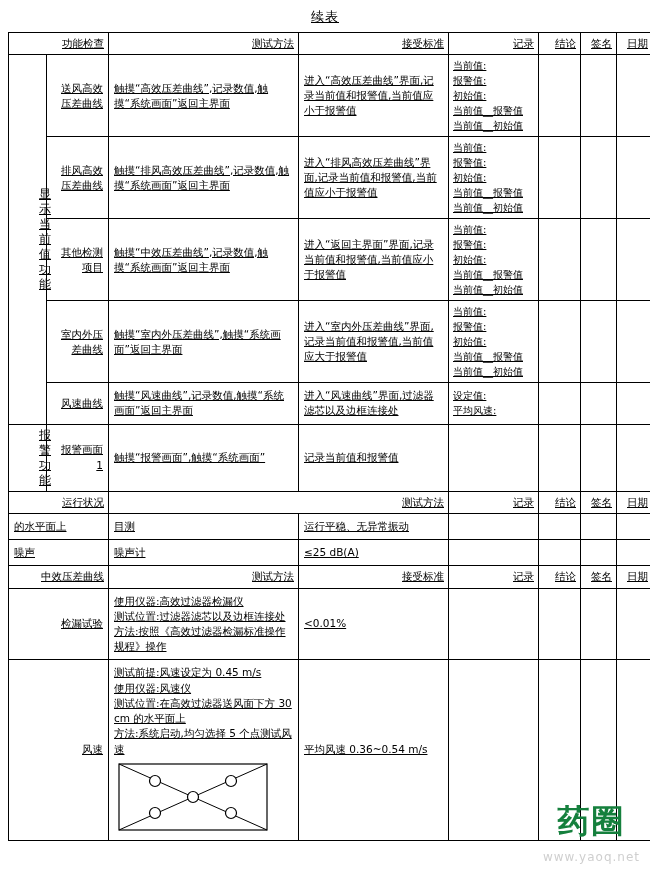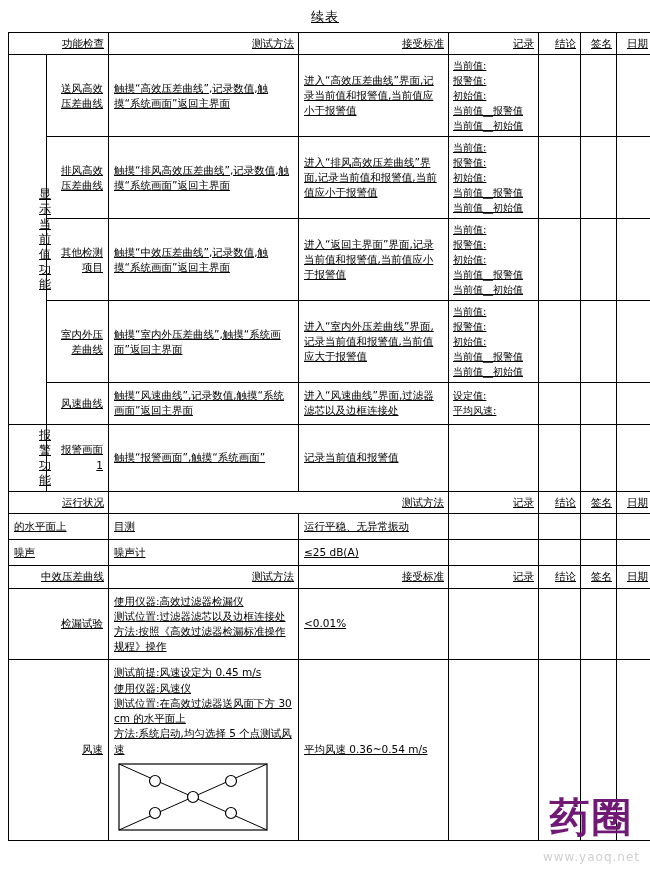--- a/index.html
+++ b/index.html
@@ -55,24 +55,24 @@
   .watermark{
     position:absolute;
     right:10px;
     bottom:10px;
     text-align:center;
     color:#d9d9d9;
     pointer-events:none;
     user-select:none;
   }
   .wm-logo{
-    font-size:40px;
+    font-size:32px;
     font-weight:bold;
     letter-spacing:2px;
-    color:#701a75;
+    color:#15803d;
     line-height:1;
   }
   .wm-url{
     font-size:12px;
     color:#cfcfcf;
     letter-spacing:1px;
     margin-top:13px;
   }
 </style>
 </head>

